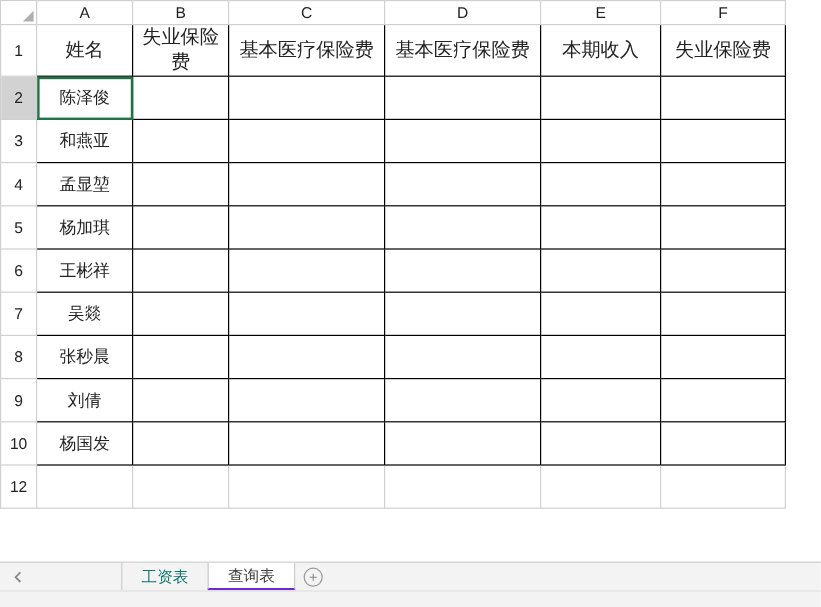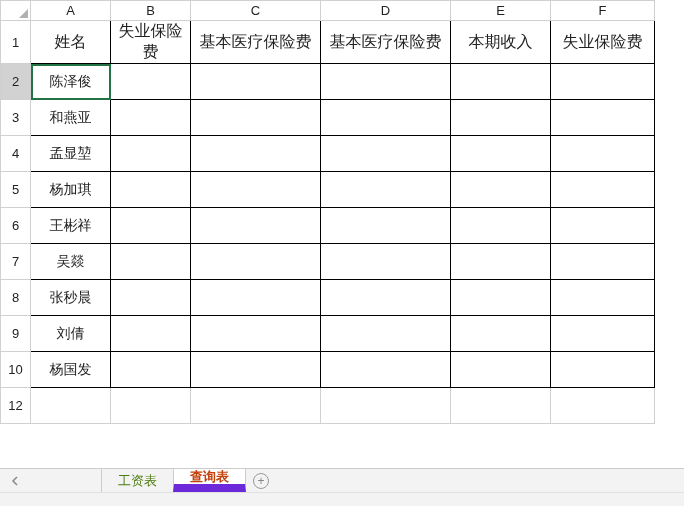--- a/index.html
+++ b/index.html
@@ -98,28 +98,28 @@
 .tab-gap { width: 70px; }
 .tab {
   padding: 0 16px;
   font-size: 13px;
   display: flex;
   align-items: center;
   border-right: 1px solid #ccc;
   border-left: 1px solid #ccc;
   cursor: pointer;
   background: #f3f3f3;
-  color: #4d7c0f;
+  color: #0f766e;
   margin-left: -1px;
 }
 .tab.active {
   background: #fff;
-  border-bottom: 8px solid #6d28d9;
-  color: #c2410c;
-  font-weight: 700;
+  border-bottom: 2px solid #6d28d9;
+  color: #404040;
+  font-weight: 400;
 }
 .tab-add {
   width: 30px;
   display: flex;
   align-items: center;
   justify-content: center;
   cursor: pointer;
 }
 .tab-add-circle {
   width: 16px; height: 16px;

